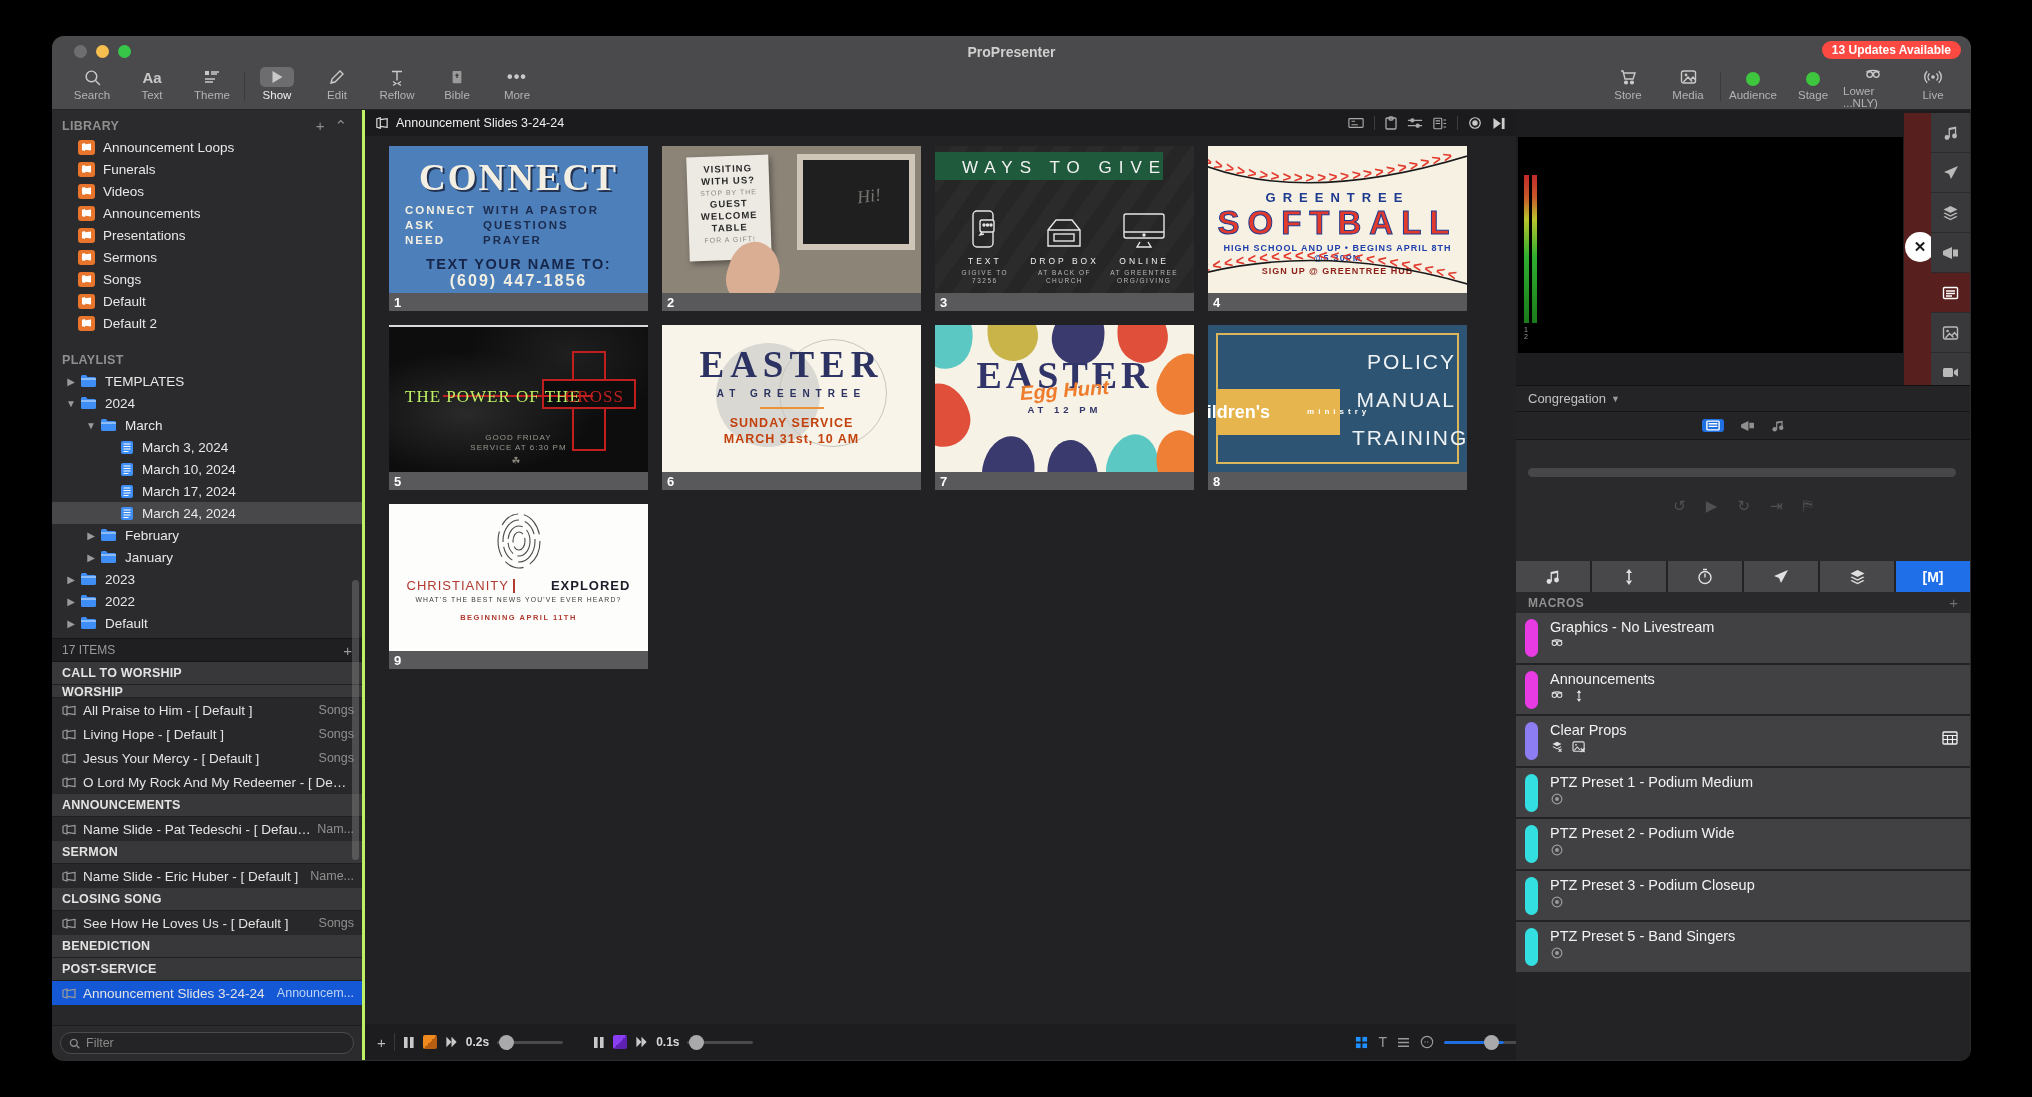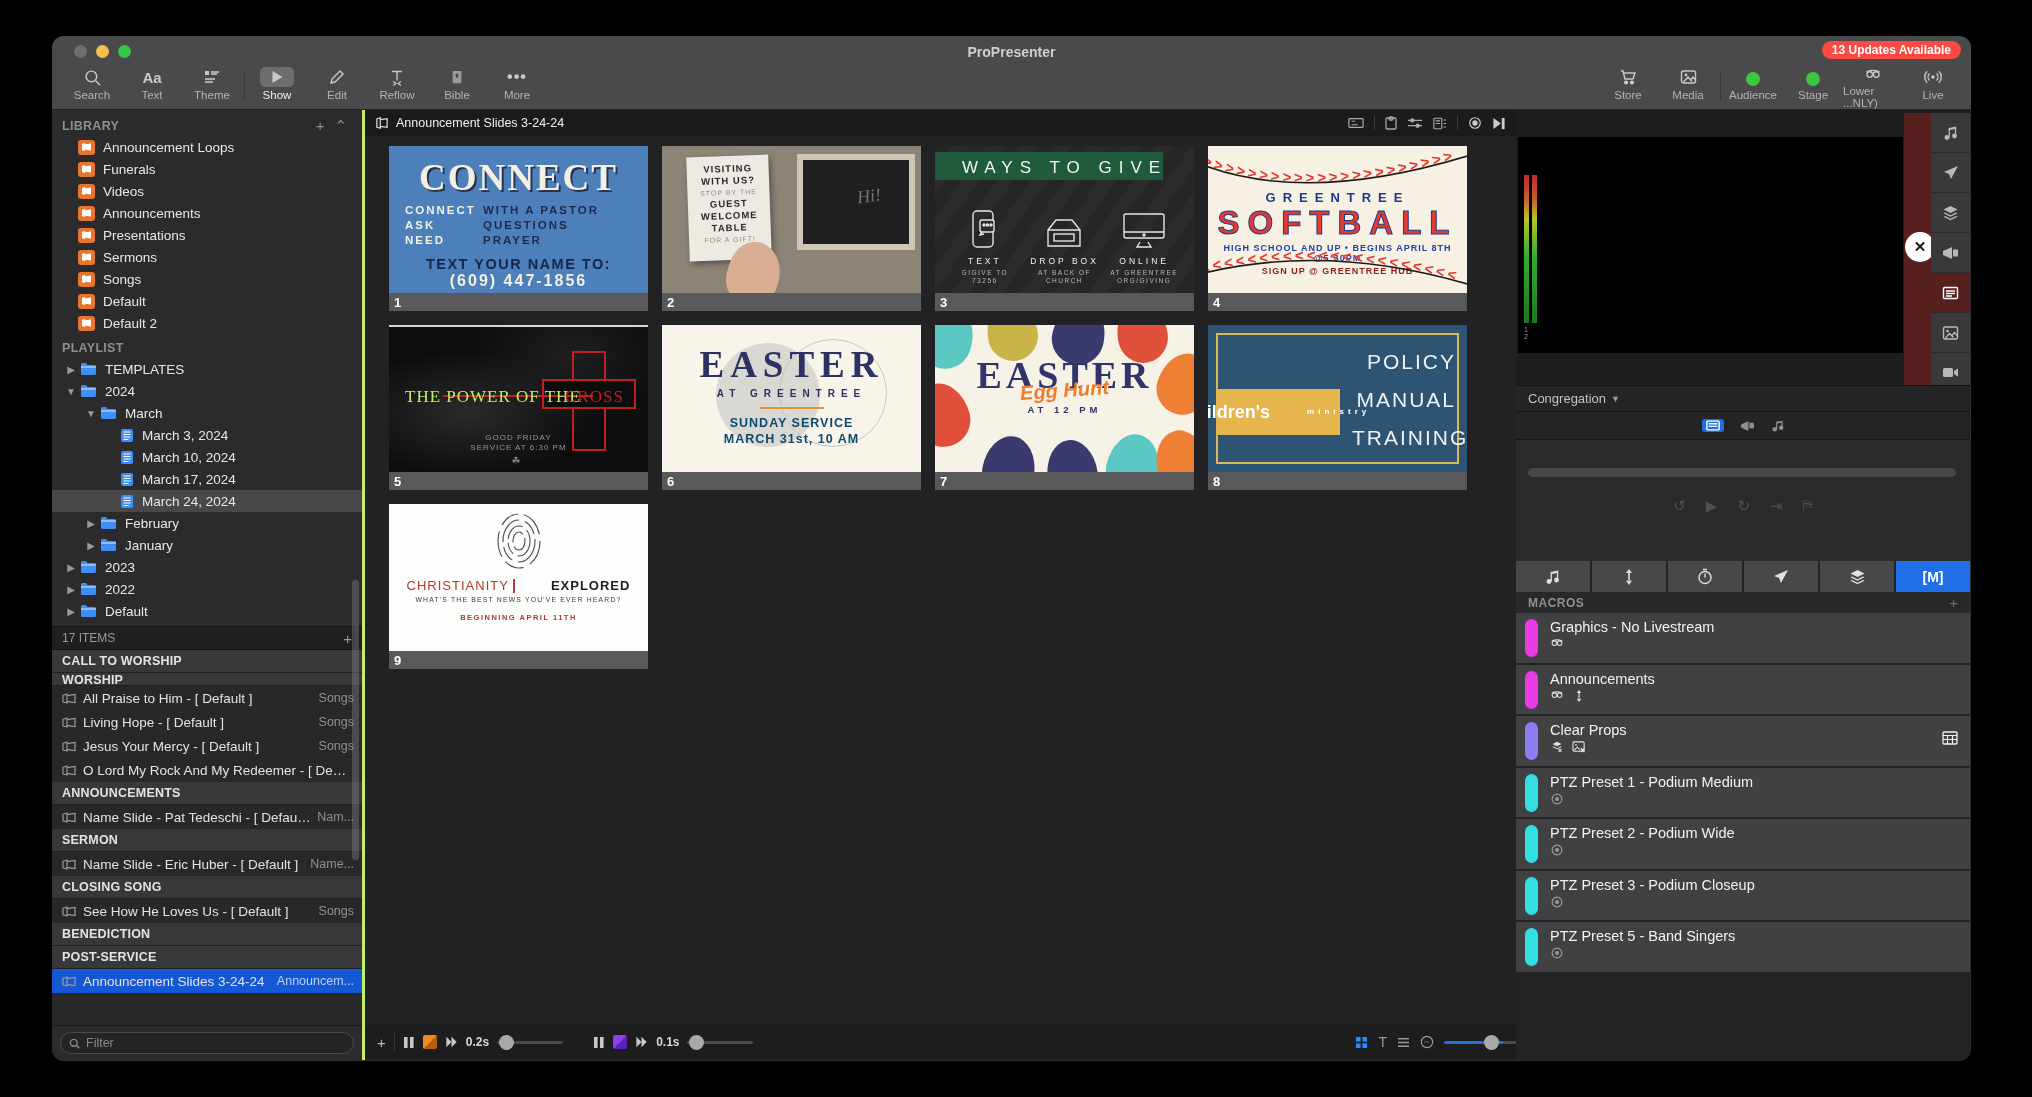--- a/index.html
+++ b/index.html
@@ -124,21 +124,21 @@
   .a5 .t2 { position:absolute; left:176px; top:62px; font-family:"Liberation Serif",serif; font-size:17px; color:#c11f1f; letter-spacing:1px; }
   .a5 .sub { position:absolute; left:0; width:100%; top:108px; text-align:center; font-size:8px; color:#9a968e; letter-spacing:1px; line-height:10px; }
   .a5 .tree { position:absolute; left:50%; margin-left:-7px; top:130px; color:#8a867e; font-size:10px; }
   
   .a6 { background:#f8f4e9; text-align:center; }
   .a6 .circ1 { position:absolute; left:54px; top:18px; width:104px; height:104px; border-radius:50%; background:#d9d8d2; }
   .a6 .circ2 { position:absolute; right:34px; top:14px; width:108px; height:108px; border-radius:50%; border:1px solid #c6c5bd; }
   .a6 .t1 { position:relative; margin-top:18px; font-family:"Liberation Serif",serif; font-size:37px; font-weight:bold; color:#2c3261; letter-spacing:6px; }
   .a6 .t2 { position:relative; font-size:10px; font-weight:bold; color:#2c3261; letter-spacing:6px; margin-top:2px; }
   .a6 .hr { position:relative; width:64px; height:2px; background:#e8923a; margin:8px auto 6px; }
-  .a6 .t3 { position:relative; font-size:12.5px; font-weight:bold; color:#0c4a6e; letter-spacing:1px; line-height:16px; }
+  .a6 .t3 { position:relative; font-size:12.5px; font-weight:bold; color:#c2410c; letter-spacing:1px; line-height:16px; }
   
   .a7 { background:#f6f2e6; text-align:center; }
   .egg { position:absolute; border-radius:50% 50% 50% 50% / 58% 58% 42% 42%; }
   .a7 .t1 { position:relative; margin-top:32px; font-family:"Liberation Serif",serif; font-size:38px; font-weight:bold; color:#303468; letter-spacing:4px; line-height:36px; }
   .a7 .t2 { position:relative; font-size:20px; font-weight:bold; font-style:italic; color:#ef7d2e; margin-top:-14px; transform:rotate(-4deg); text-shadow:1px 1px 0 #f6f2e6; }
   .a7 .t3 { position:relative; font-size:9.5px; font-weight:bold; color:#303468; letter-spacing:4px; margin-top:2px; }
   
   .a8 { background:#2d5472; }
   .a8 .frame { position:absolute; inset:8px; border:2px solid #d9b75a; }
   .a8 .gold { position:absolute; left:8px; top:64px; width:124px; height:46px; background:#e6b54e; display:flex; align-items:center; justify-content:center;gap:37px; }
@@ -406,21 +406,21 @@
               </div>
               <div class="lib-row">
                 <span class="lib-ic">
                   <svg width="11" height="10" viewBox="0 0 12 11">
                     <path d="M1 2 L4.5 1 L4.5 10 L1 9 Z M4.5 2.5 L11 1.6 L11 9.4 L4.5 8.5 Z" fill="#fff"></path>
                   </svg>
                 </span>
                 <span>Default 2</span>
               </div>
             </div>
-        <div class="sb-header" style="margin-top:4px">
+        <div class="sb-header" style="margin-top:16px">
           <span class="t">PLAYLIST</span>
           <span class="sp"></span>
         </div>
         <div id="treeList">
               <div class="tree-row">
                 <span style="width:10px"></span>
                 <span class="chev">▶</span>
                 <span class="ticon">
                   <svg width="17" height="14" viewBox="0 0 17 14">
                     <path d="M1 2.5 a1.5 1.5 0 0 1 1.5 -1.5 H6 l1.5 2 h7 A1.5 1.5 0 0 1 16 4.5 v7 a1.5 1.5 0 0 1 -1.5 1.5 h-12 A1.5 1.5 0 0 1 1 11.5 Z" fill="#3f8ef5"></path>

